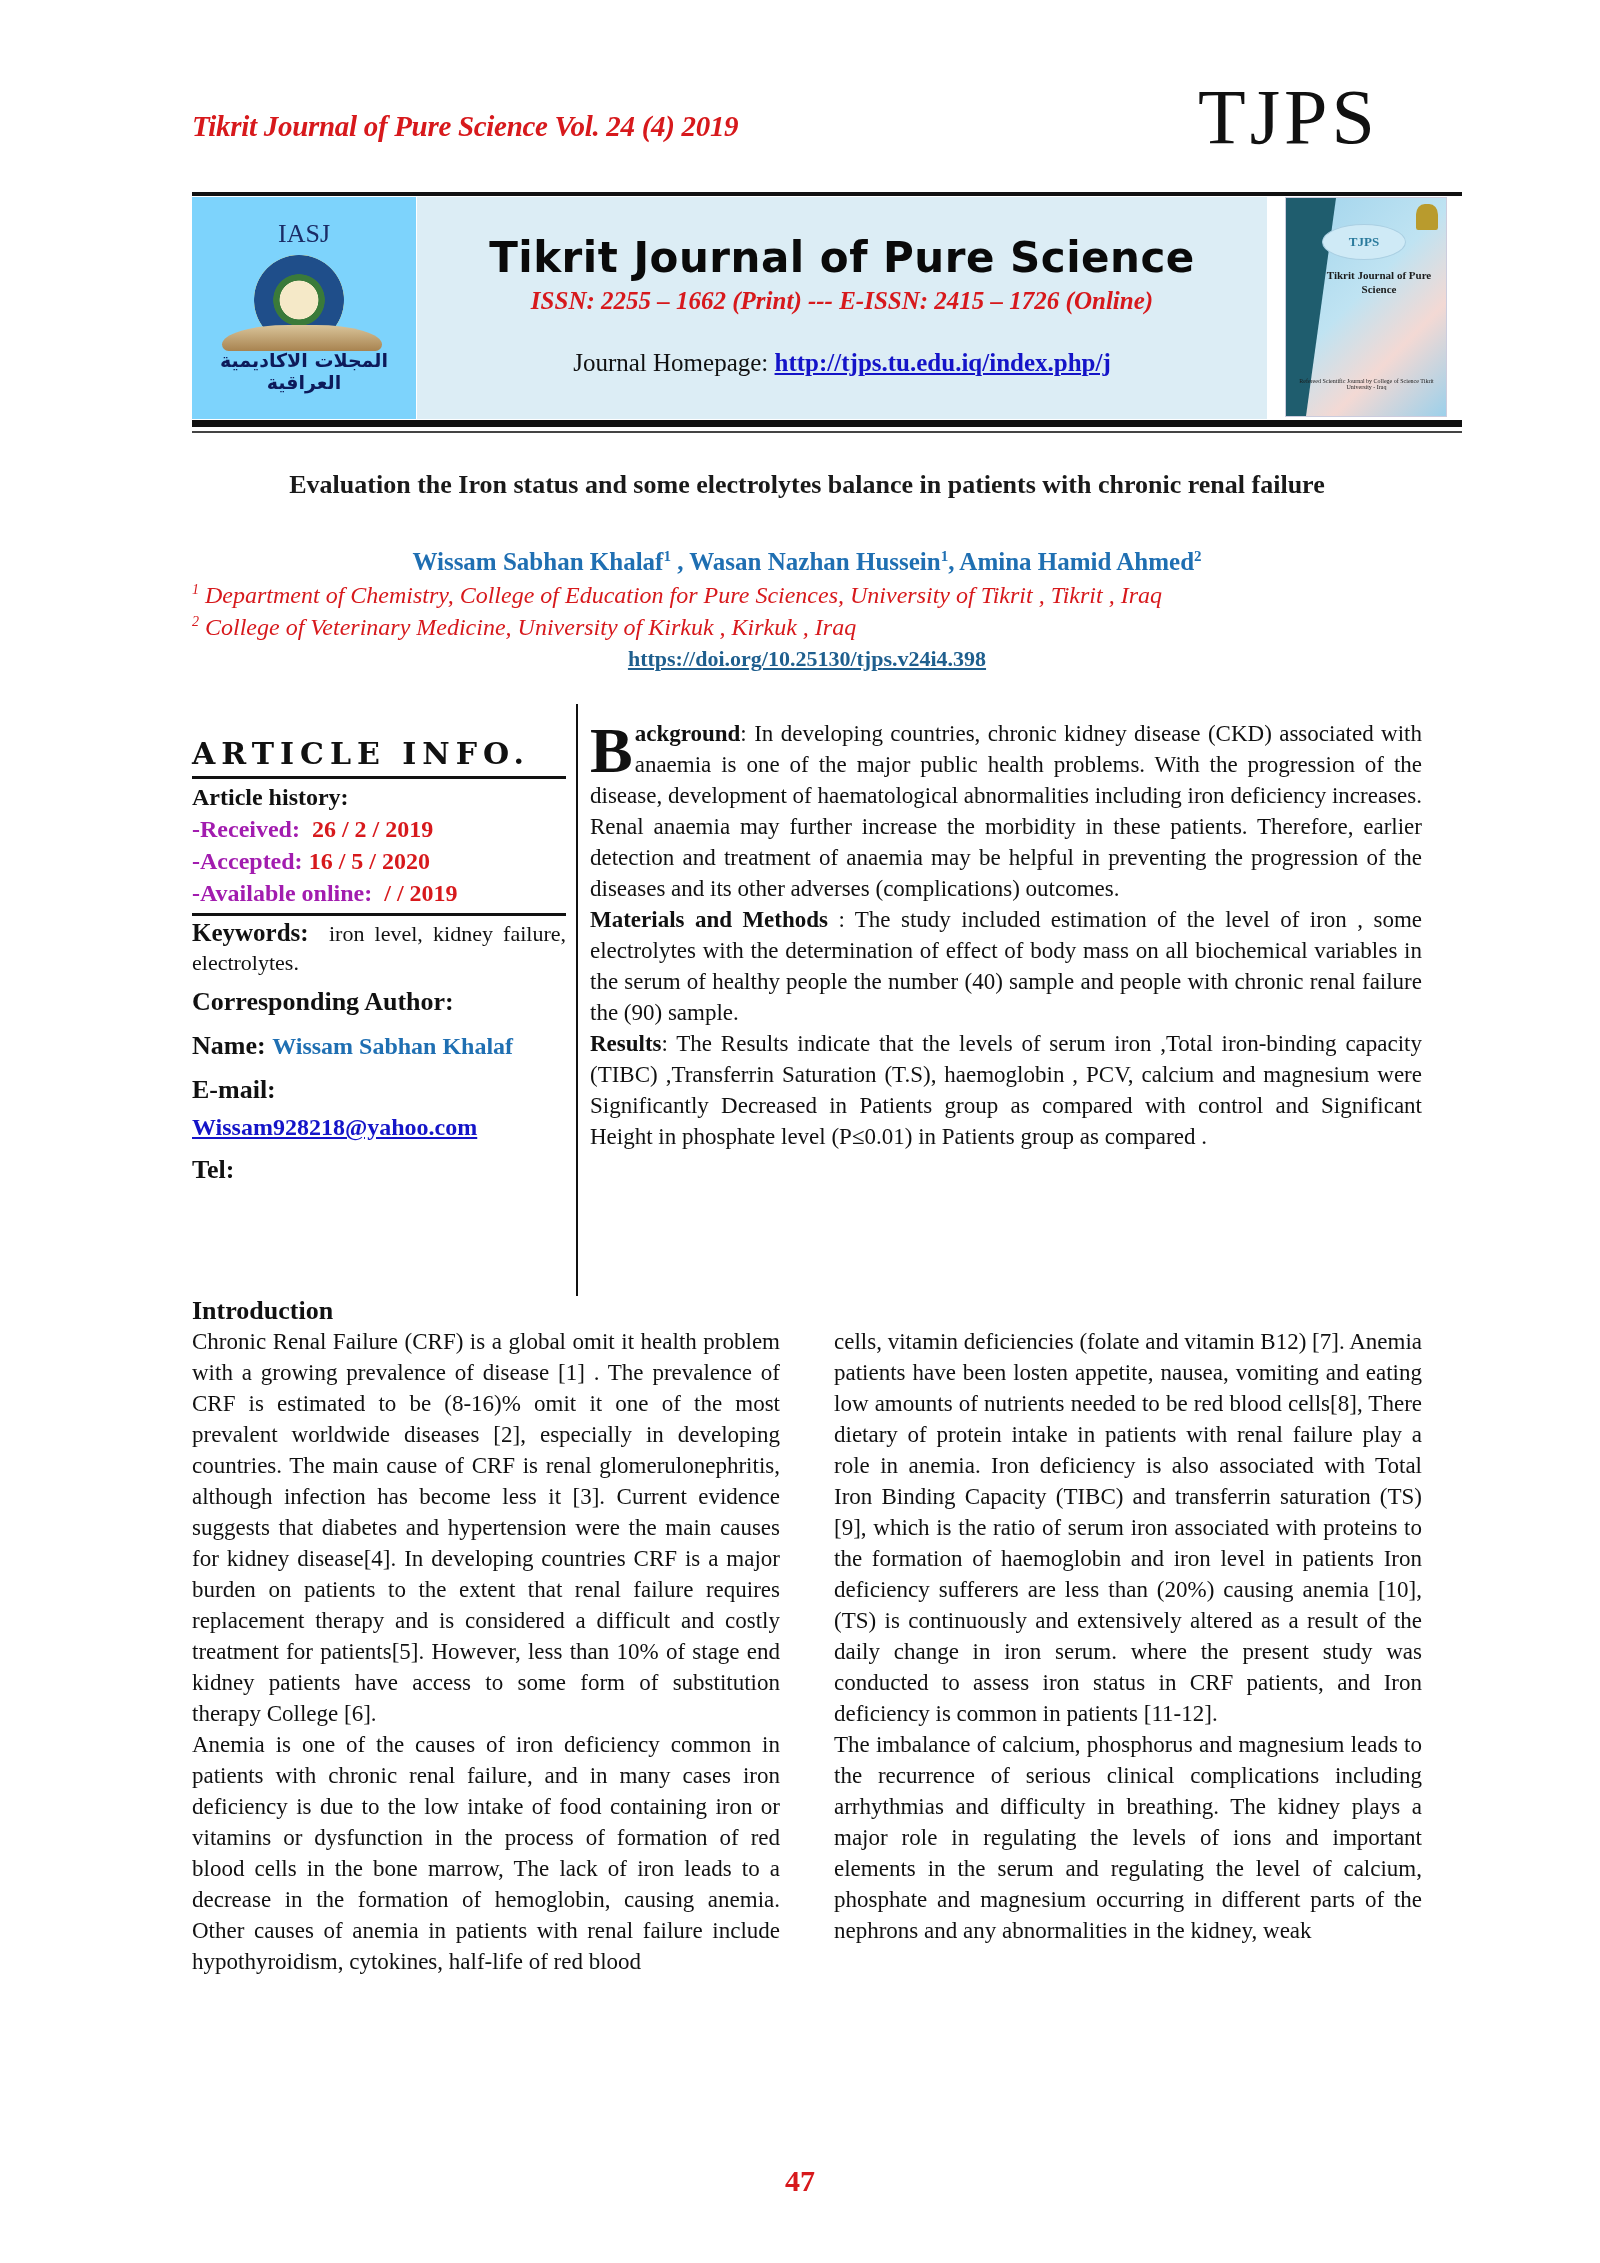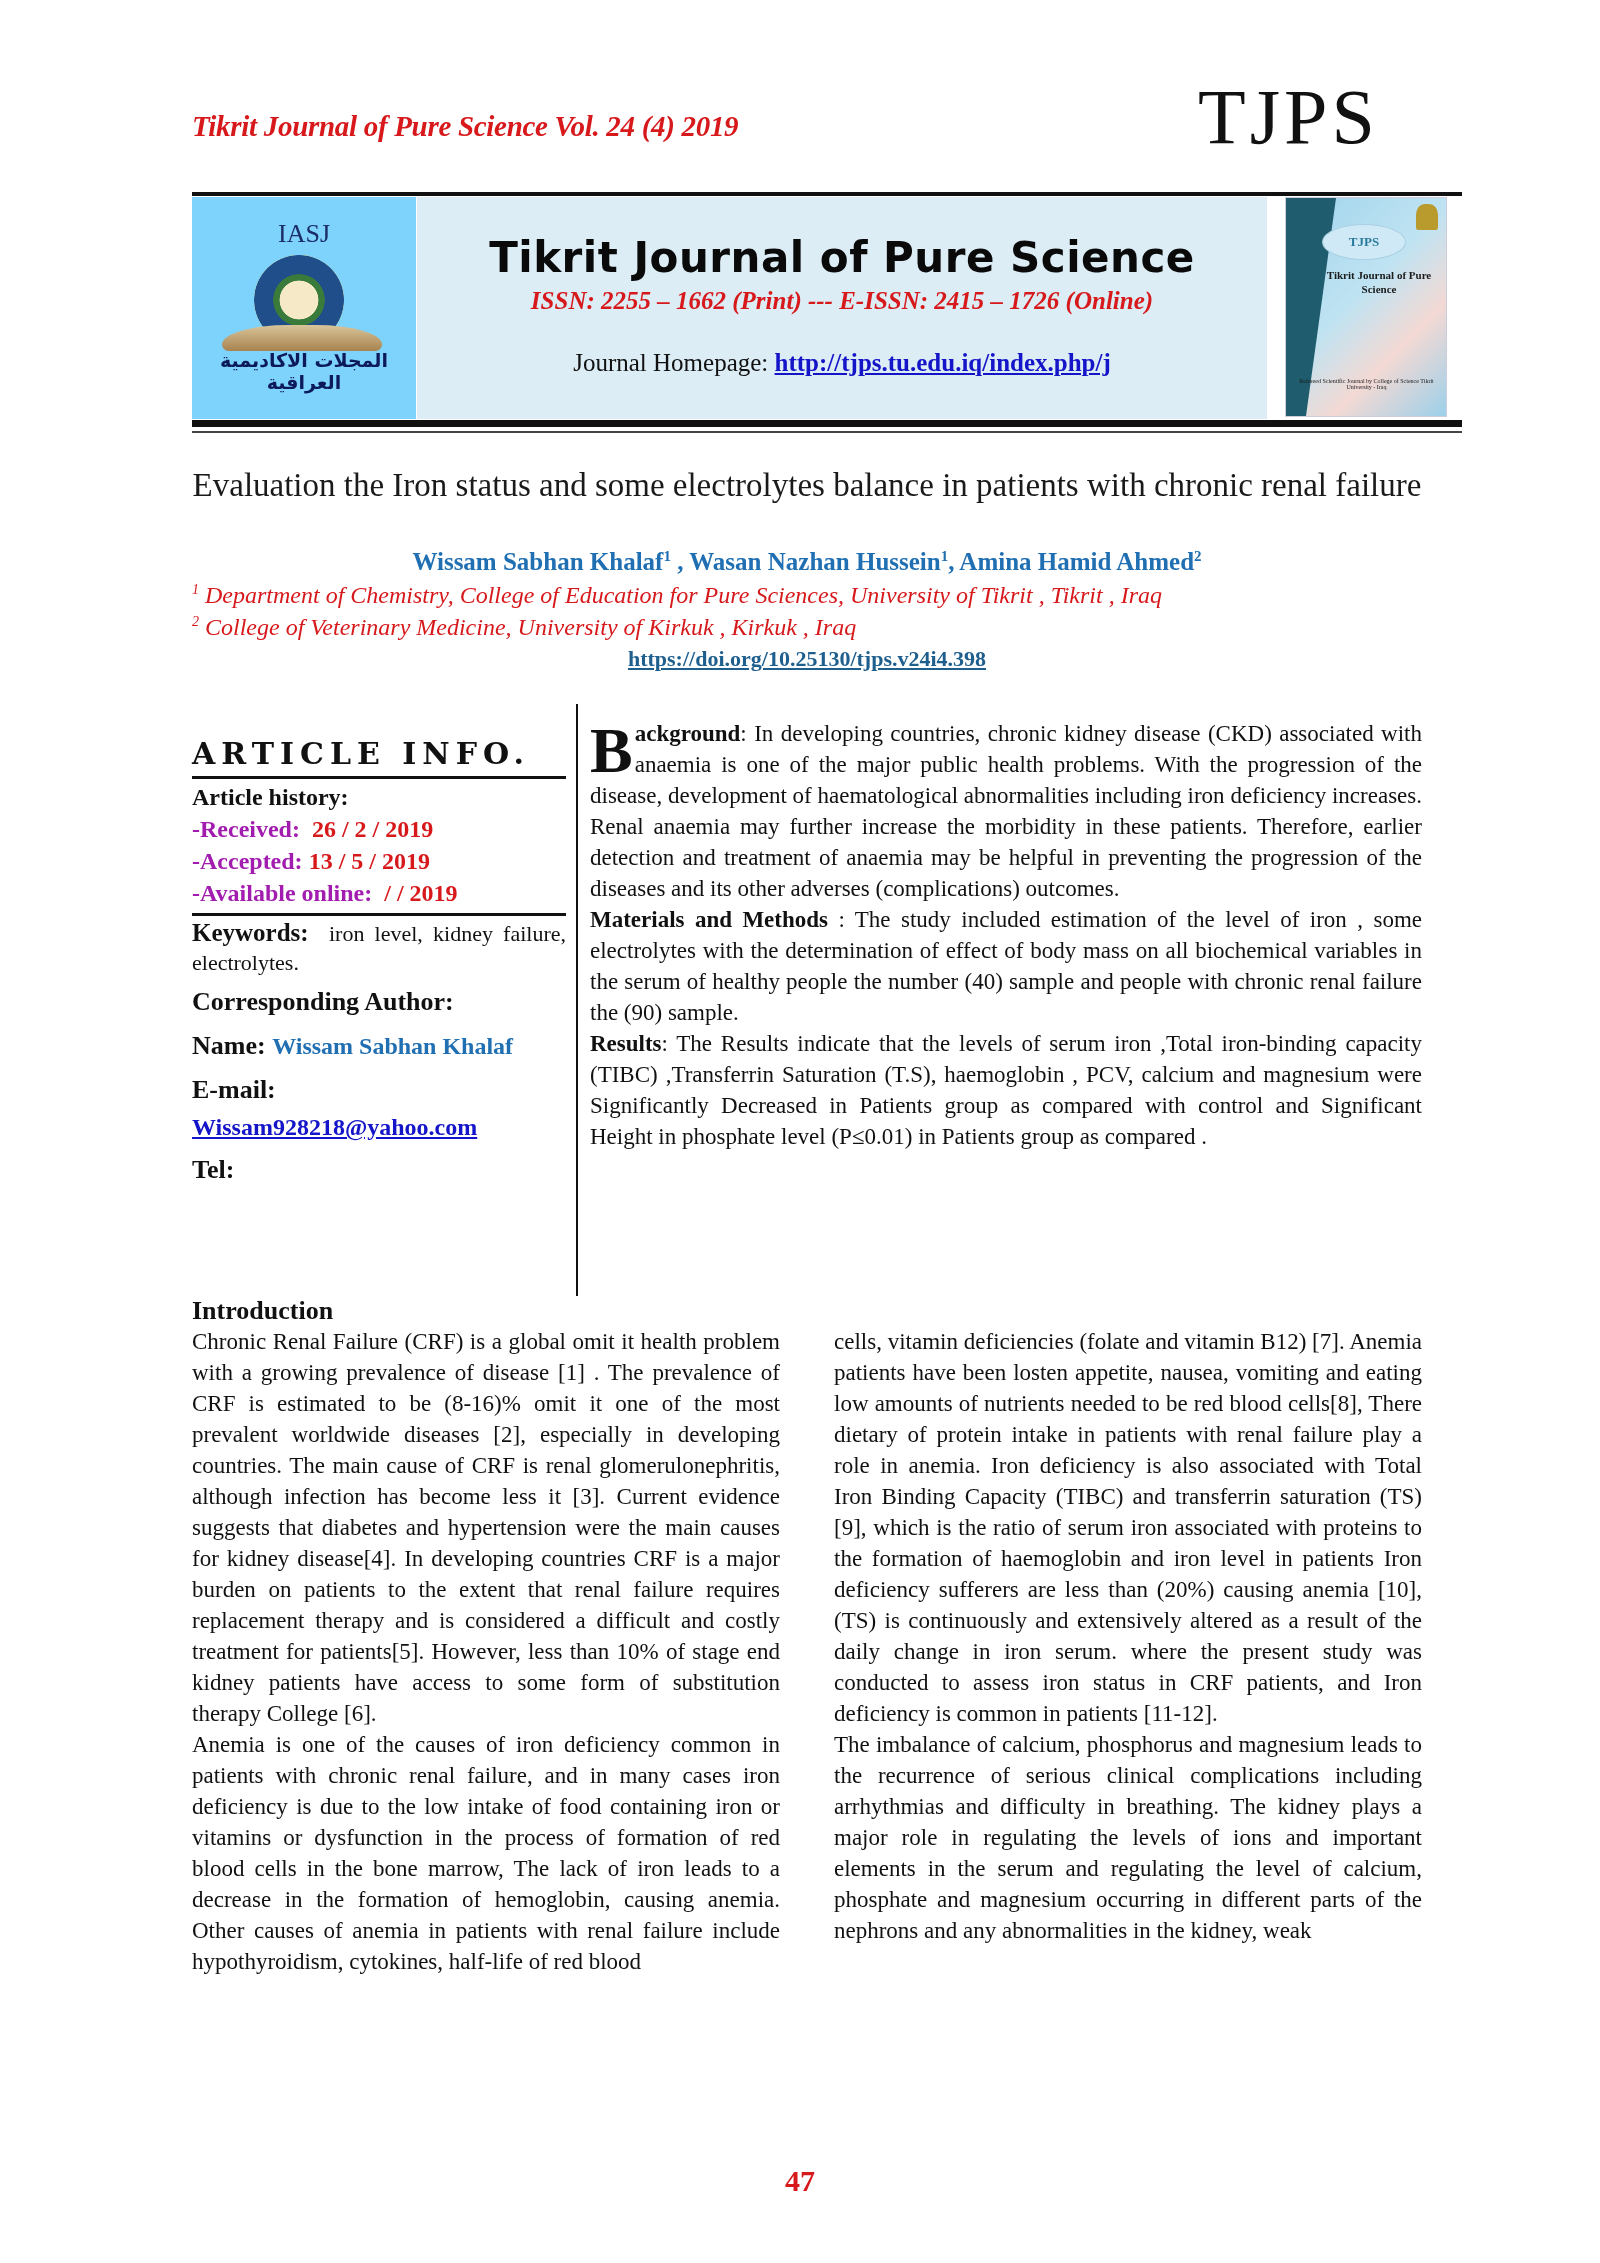--- a/index.html
+++ b/index.html
@@ -44,21 +44,21 @@
   .cover-oval { left: 36px; top: 26px; width: 82px; height: 34px; border-radius: 50%; background: #cfeaf6;
                 border: 1px solid #aacfe2; text-align: center; line-height: 34px; font-size: 13px; font-weight: bold;
                 color: #2a7a9c; font-family: "Liberation Serif", serif; }
   .cover-title { left: 38px; top: 70px; width: 110px; font-size: 11px; font-weight: bold; color: #1b1b1b;
                  text-align: center; line-height: 14px; font-family: "Liberation Serif", serif; }
   .cover-foot { left: 8px; top: 180px; width: 145px; font-size: 6px; color: #1b1b1b; text-align: center;
                 font-family: "Liberation Serif", serif; }
   .cover-seal { left: 130px; top: 6px; width: 22px; height: 26px; background: #b99b2d; border-radius: 40% 40% 10% 10%; }
 
   
-  .paper-title { left: 192px; top: 464px; width: 1230px; text-align: center; font-size: 33px; font-weight: normal;
+  .paper-title { left: 192px; top: 464px; width: 1230px; text-align: center; font-size: 26px; font-weight: bold;
                  line-height: 42px; color: #1a1a1a; }
   .authors { left: 192px; top: 548px; width: 1230px; text-align: center; font-size: 25px; font-weight: bold;
              color: #1f6fb2; }
   .authors sup { font-size: 15px; }
   .affil { left: 192px; font-size: 24px; font-style: italic; color: #d7191c; }
   .affil sup { font-size: 14px; }
   .affil1 { top: 582px; }
   .affil2 { top: 614px; }
   .doi { left: 192px; top: 646px; width: 1230px; text-align: center; font-size: 22px; font-weight: bold; }
   .doi a { color: #1f5f8e; text-decoration: underline; }
@@ -144,21 +144,21 @@
 </div>
 
 <div class="abs info-col">
   <div class="info-head">ARTICLE INFO.</div>
   <div class="info-rule"></div>
   <div class="info-line">Article history:</div>
   <div class="info-line">
     <span class="lbl">-Received:</span>&nbsp;&nbsp;<span class="val">26 / 2 / 2019</span>
   </div>
   <div class="info-line">
-    <span class="lbl">-Accepted:</span> <span class="val">13 / 5 / 2019</span>
+    <span class="lbl">-Accepted:</span> <span class="val">16 / 5 / 2020</span>
   </div>
   <div class="info-line">
     <span class="lbl">-Available online:</span>&nbsp;&nbsp;<span class="val">/   / 2019</span>
   </div>
   <div class="info-rule"></div>
   <div class="kw">
     <b>Keywords:</b>&nbsp; <span>iron level, kidney failure, electrolytes.</span>
   </div>
   <div class="corr">Corresponding Author:</div>
   <div class="corr">

